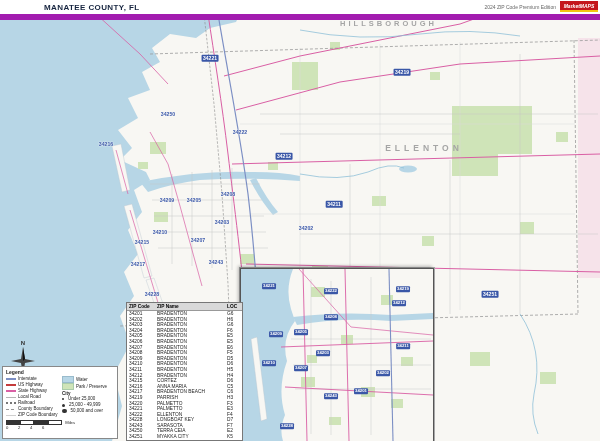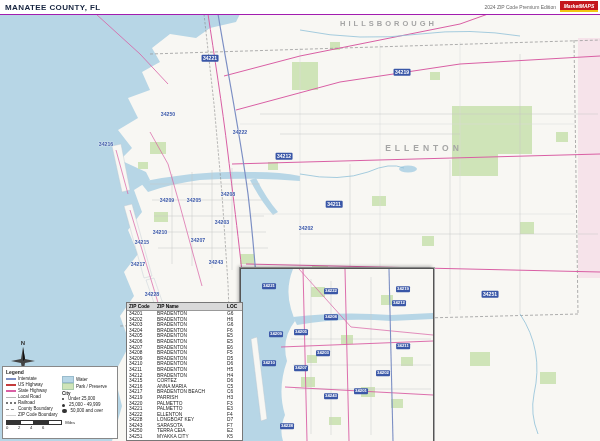--- a/index.html
+++ b/index.html
@@ -1,20 +1,20 @@
 <!DOCTYPE html>
 <html><head>
 <meta charset="utf-8">
 <style>
   html,body{margin:0;padding:0;background:#e8e8e8;}
   .page{position:relative;width:600px;height:441px;background:#fff;overflow:hidden;
         font-family:"Liberation Sans",sans-serif;-webkit-font-smoothing:antialiased;}
   
-  .hdr{position:absolute;top:0;left:0;right:0;height:14px;background:#fff;border-bottom:1px solid #a21caf;
-       display:flex;align-items:center;z-index:6;}
+  .hdr{position:absolute;top:0;left:0;right:0;height:14px;background:#fff;border-bottom:6px solid #a21caf;
+       display:flex;align-items:center;z-index:6;padding-left:39px;}
   .hdr-title{font-size:8px;font-weight:700;color:#16243f;letter-spacing:.4px;padding-left:5px;}
   .hdr-edition{position:absolute;right:44px;top:4px;font-size:5px;color:#666;}
   .hdr-logo{position:absolute;right:2px;top:1px;width:38px;height:11px;background:#c4161c;color:#fff;
             font-size:5px;font-weight:700;font-style:italic;display:flex;align-items:center;justify-content:center;
             border-bottom:2px solid #f3c512;box-sizing:border-box;}
   
   .map{position:absolute;top:14px;left:0;width:600px;height:427px;overflow:hidden;background:#f8f7f3;}
   .map svg.art{position:absolute;top:0;left:0;}
   .county-label{position:absolute;transform:translate(-50%,-50%);color:#a5a5a5;font-weight:700;white-space:nowrap;z-index:1;}
   .zip-chip{position:absolute;transform:translate(-50%,-50%);background:#3a57a7;color:#fff;font-size:5px;

